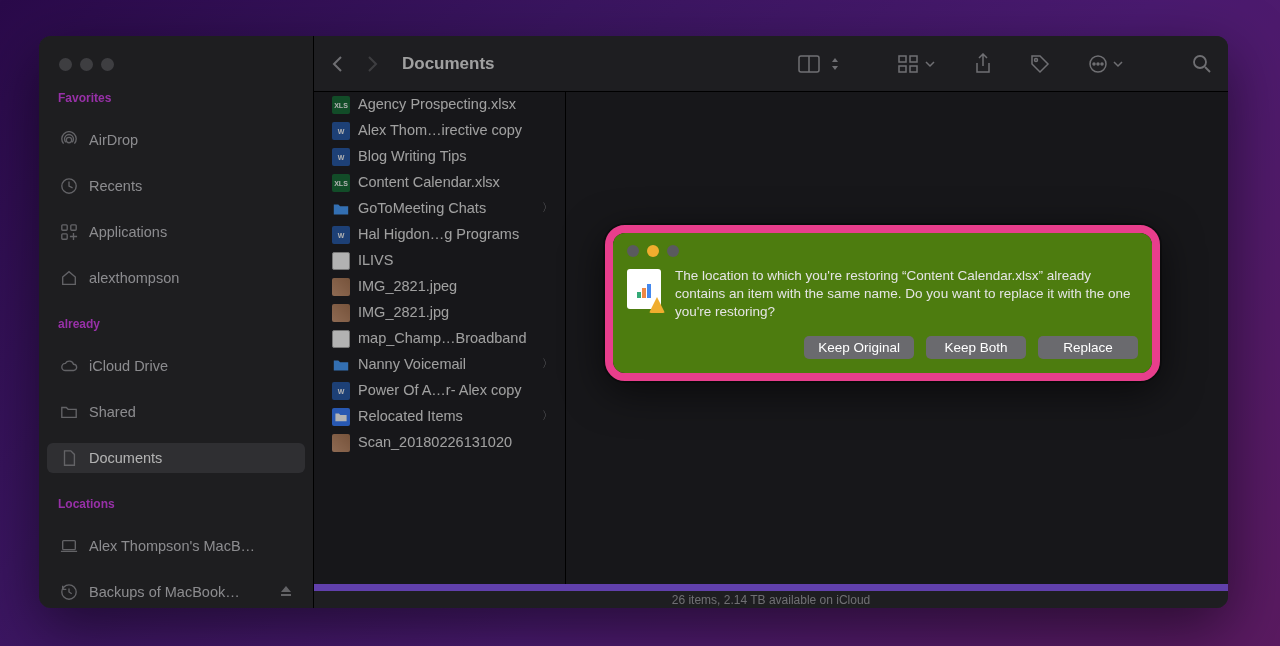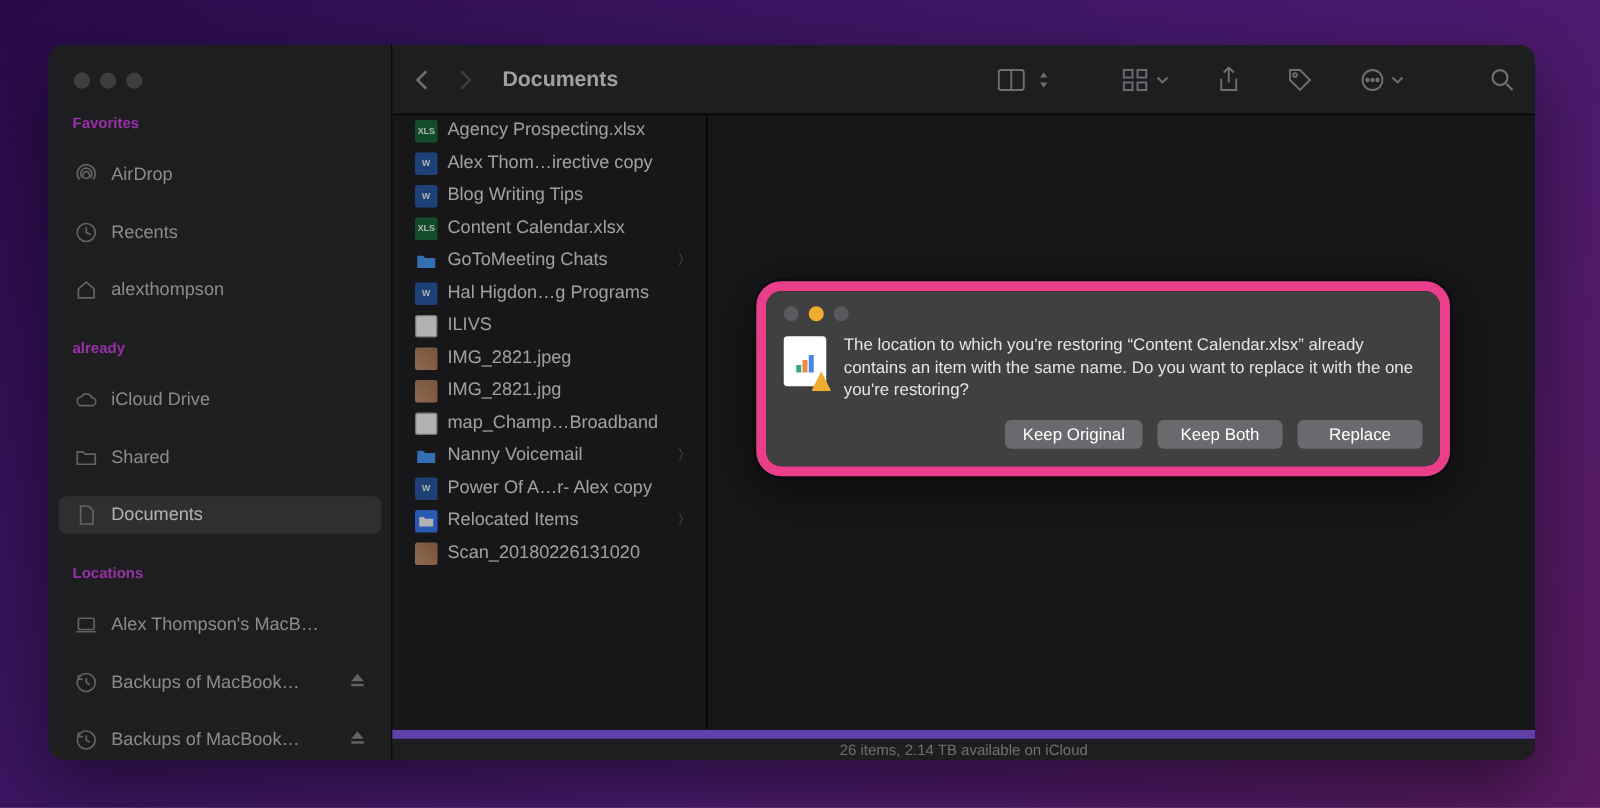--- a/index.html
+++ b/index.html
@@ -29,21 +29,21 @@
 .file-icon.img{background:linear-gradient(45deg,#c97,#a75);}
 .file-icon.pdf{background:#fff;border:1px solid #aaa;}
 .file-icon.generic{background:#fff;border:1px solid #aaa;}
 .file-icon.appf{background:#3a7fff;}
 .chev{margin-left:auto;color:#8e8e93;font-size:11px;padding-right:4px;}
 .status{height:24px;border-top:7px solid #8b5cf6;display:flex;align-items:center;justify-content:center;font-size:12px;color:#a0a0a5;background:#2c2c30;}
 .content-area{flex:1;display:flex;min-height:0;}
 .preview{flex:1;}
 .overlay{position:absolute;inset:0;background:rgba(0,0,0,0.3);}
 .dialog-wrap{position:absolute;left:605px;top:225px;width:555px;border:8px solid #e83e8c;border-radius:20px;padding:0;box-shadow:0 0 0 2px rgba(0,0,0,0.3),0 10px 40px rgba(0,0,0,0.6);}
-.dialog{background:#404040;border-radius:12px;padding:12px 14px 14px 14px;}
+.dialog{background:#4d7c0f;border-radius:12px;padding:12px 14px 14px 14px;}
 .dlg-traffic{display:flex;gap:8px;margin-bottom:10px;}
 .dlg-tl{width:12px;height:12px;border-radius:50%;}
 .dlg-body{display:flex;gap:14px;}
 .dlg-icon{width:34px;height:40px;background:#fff;border-radius:3px;position:relative;flex-shrink:0;margin-top:2px;display:flex;align-items:center;justify-content:center;}
 .dlg-icon::after{content:"";position:absolute;right:-4px;bottom:-4px;width:16px;height:16px;background:#f0ad2e;border-radius:2px;clip-path:polygon(50% 0,100% 100%,0 100%);}
 .dlg-icon svg{width:20px;height:22px;}
 .dlg-text{flex:1;font-size:13.5px;line-height:1.35;color:#e5e5e5;}
 .dlg-btns{display:flex;gap:12px;justify-content:flex-end;margin-top:14px;}
 .dlg-btn{background:#6a6a6e;color:#fff;border:none;border-radius:5px;padding:4px 14px;font-size:13.5px;cursor:pointer;min-width:100px;}
 .dlg-btn:last-child{background:#6a6a6e;}
@@ -77,20 +77,31 @@
               <svg width="18" height="18" viewBox="0 0 20 20" fill="none" stroke="currentColor" stroke-width="1.5">
                 <circle cx="10" cy="10" r="8"></circle>
                 <path d="M10 5 L10 10 L14 12"></path>
               </svg>
             </span>
             <span>Recents</span>
           </div>
           <div class="side-item">
             <span class="side-icon">
               <svg width="18" height="18" viewBox="0 0 20 20" fill="none" stroke="currentColor" stroke-width="1.5">
+                <rect x="2" y="2" width="6" height="6" rx="1"></rect>
+                <rect x="12" y="2" width="6" height="6" rx="1"></rect>
+                <rect x="2" y="12" width="6" height="6" rx="1"></rect>
+                <path d="M15 11 L15 19 M11 15 L19 15"></path>
+              </svg>
+            </span>
+            <span>Applications</span>
+          </div>
+          <div class="side-item">
+            <span class="side-icon">
+              <svg width="18" height="18" viewBox="0 0 20 20" fill="none" stroke="currentColor" stroke-width="1.5">
                 <path d="M3 9 L10 3 L17 9 L17 17 L3 17 Z"></path>
               </svg>
             </span>
             <span>alexthompson</span>
           </div>
           <div class="section-title">already</div>
           <div class="side-item">
             <span class="side-icon">
               <svg width="18" height="18" viewBox="0 0 20 20" fill="none" stroke="currentColor" stroke-width="1.5">
                 <path d="M6 15 A4 4 0 0 1 6 7 A5 5 0 0 1 15 8 A3.5 3.5 0 0 1 15 15 Z"></path>

